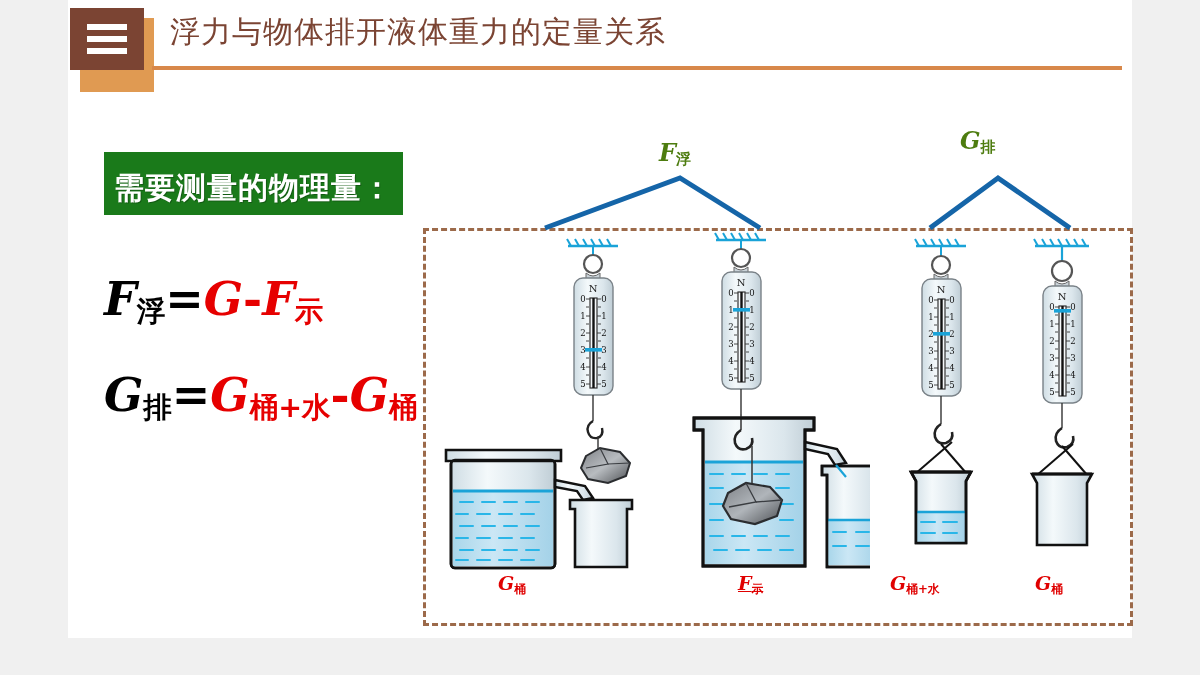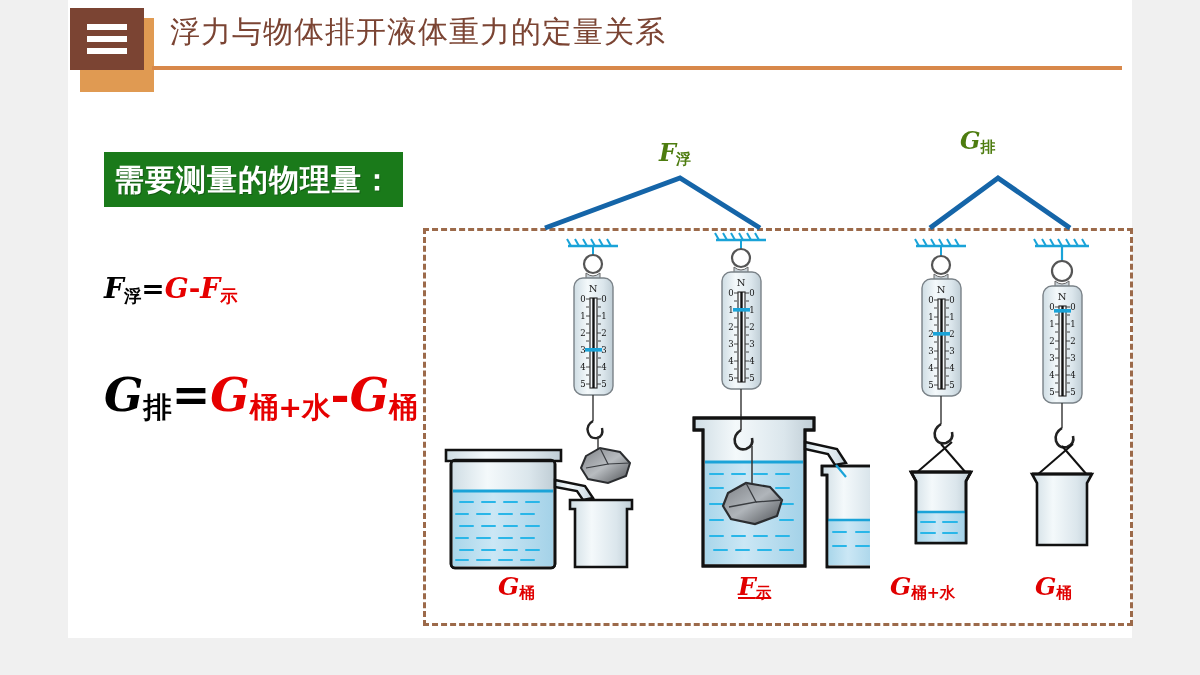--- a/index.html
+++ b/index.html
@@ -43,36 +43,36 @@
   #title-rule {
     position: absolute; left: 152px; top: 66px;
     width: 970px; height: 4px;
     background: #d8884a;
   }
 
   
   #green-label {
     position: absolute; left: 104px; top: 152px;
     background: #1a7a1a;
-    padding: 8px 10px 6px 10px;
+    padding: 16px 10px 6px 10px;
     color: #ffffff;
     font-size: 30px; font-weight: bold;
     letter-spacing: 1px;
     font-family: "DejaVu Sans", sans-serif;
     text-shadow: 1px 1px 0 rgba(0,0,0,.25);
   }
 
   
   .formula {
     position: absolute;
     font-family: "DejaVu Serif", serif;
     font-style: italic; font-weight: bold;
     white-space: nowrap;
   }
-  #formula-1 { left: 104px; top: 272px; font-size: 28px; }
+  #formula-1 { left: 104px; top: 272px; font-size: 46px; }
   #formula-2 { left: 104px; top: 368px; font-size: 46px; }
   .f-black { color: #000000; }
   .f-red   { color: #e60000; }
   .sub {
     font-size: 0.62em; font-style: normal;
     font-family: "DejaVu Sans", sans-serif;
     font-weight: bold;
     vertical-align: -0.22em;
   }
   .op { font-style: normal; }
@@ -102,21 +102,21 @@
   #ap-1 { left: 440px; width: 225px; }
   #ap-2 { left: 670px; width: 200px; }
   #ap-3 { left: 885px; width: 115px; }
   #ap-4 { left: 1012px; width: 115px; }
 
   .caption {
     position: absolute;
     color: #e00000;
     font-family: "DejaVu Serif", serif;
     font-style: italic; font-weight: bold;
-    font-size: 25px;
+    font-size: 19px;
     white-space: nowrap;
     text-align: center;
   }
   #cap-1 { left: 498px; top: 572px; }
   #cap-2 { left: 738px; top: 572px; text-decoration: underline; }
   #cap-3 { left: 890px; top: 572px; }
   #cap-4 { left: 1035px; top: 572px; }
 </style>
 </head>
 <body>

